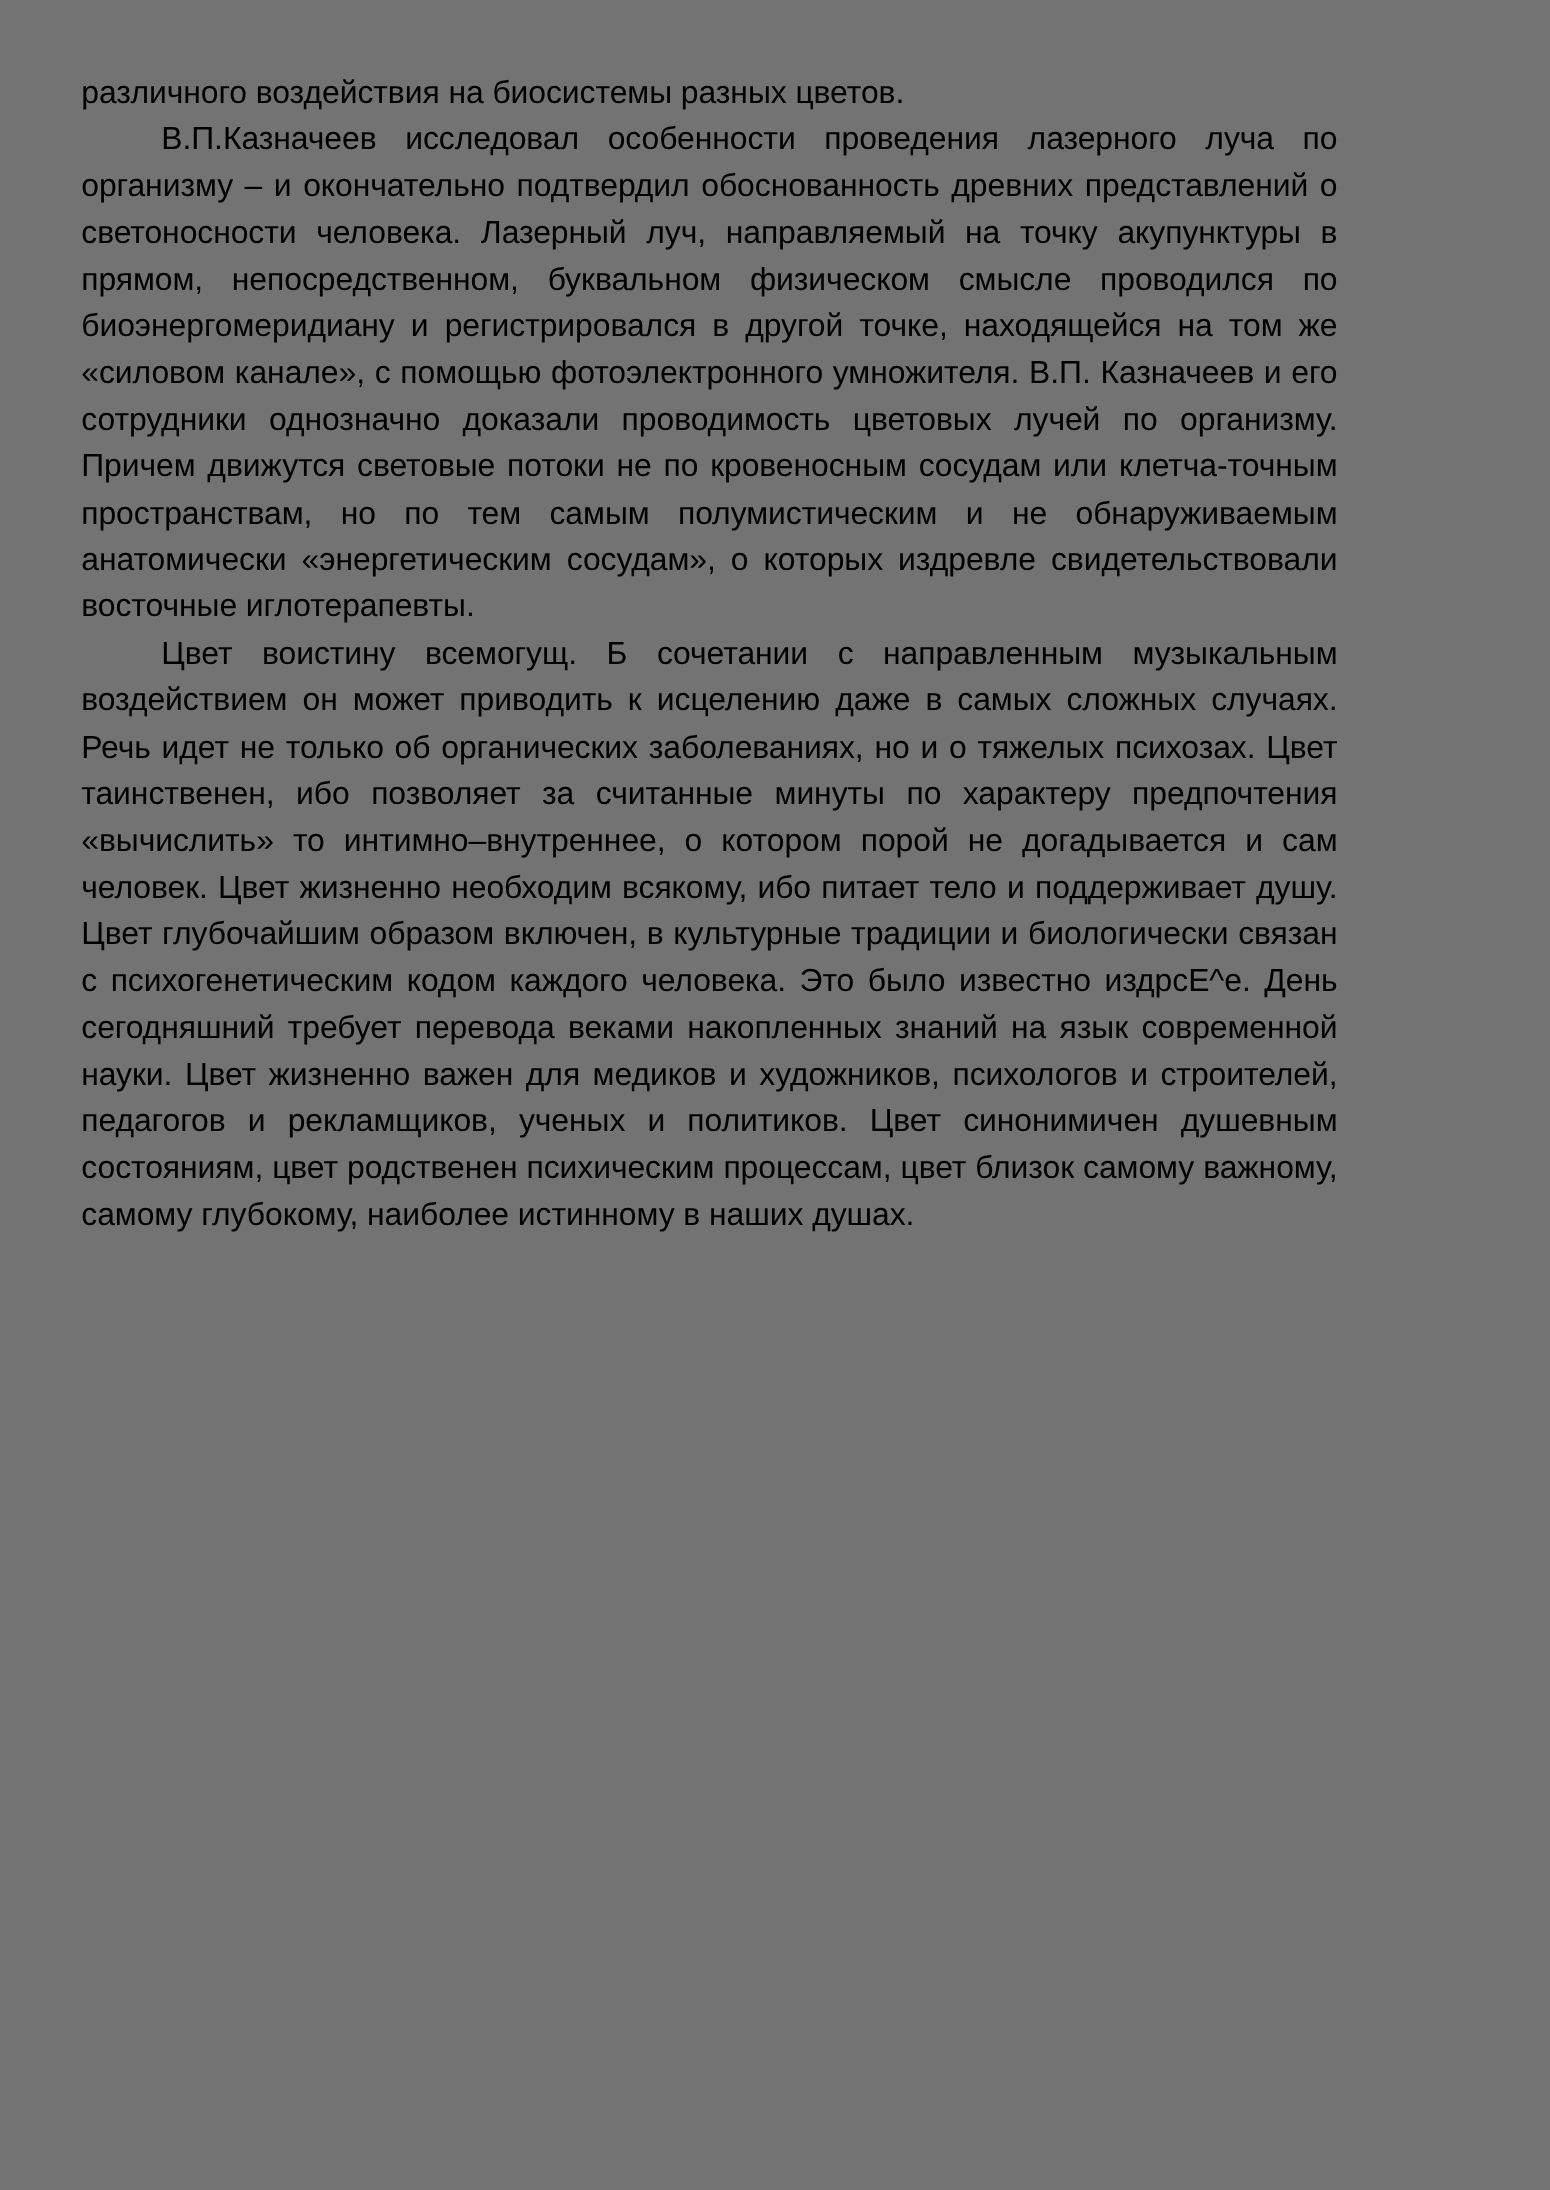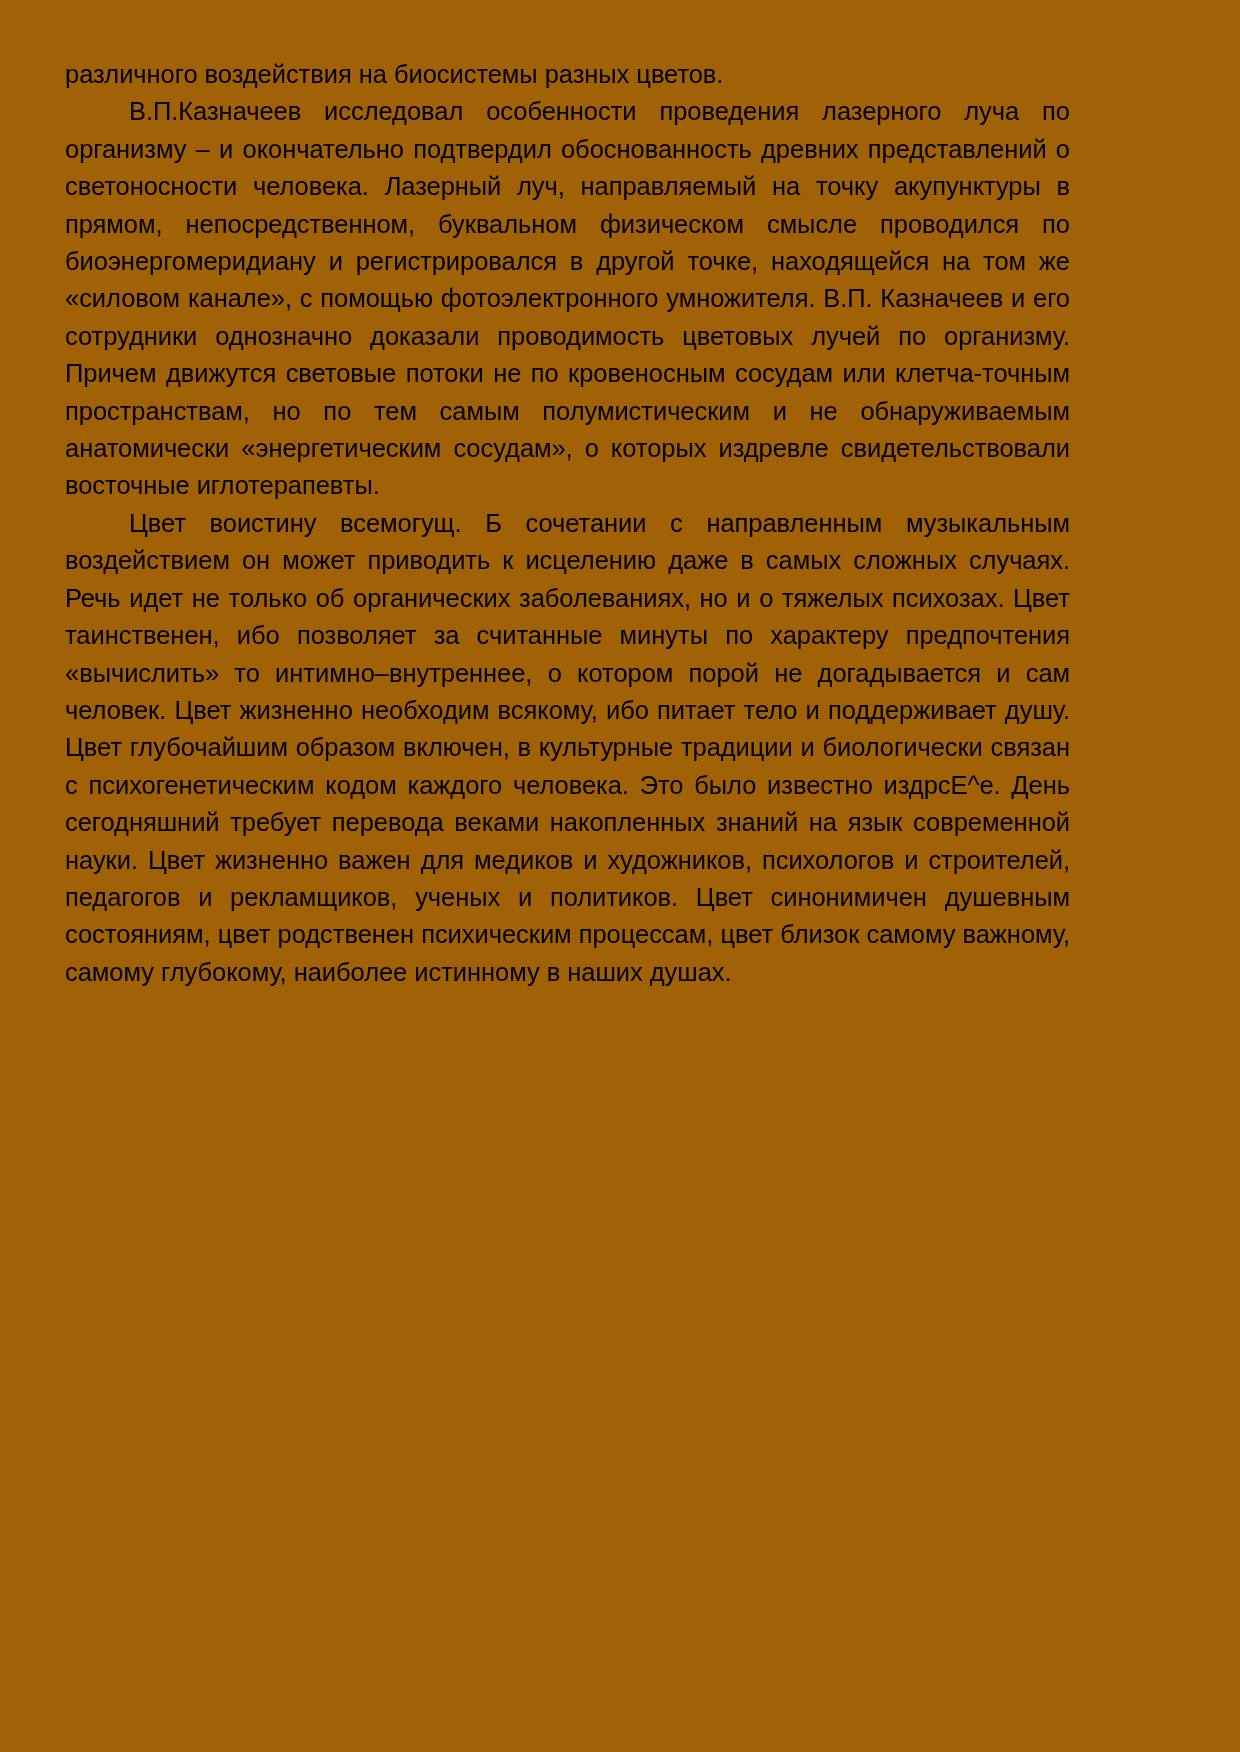--- a/index.html
+++ b/index.html
@@ -17,21 +17,21 @@
     color: #000000;
     -webkit-font-smoothing: none;
   }
 
   .page {
     position: absolute;
     left: 0;
     top: 0;
     width: 1240px;
     height: 1752px;
-    background: #a16207;
+    background: #737373;
   }
 
   .text-block {
     position: absolute;
     left: 65px;
     top: 56px;
     width: 1005px;
   }
 
   .para {

